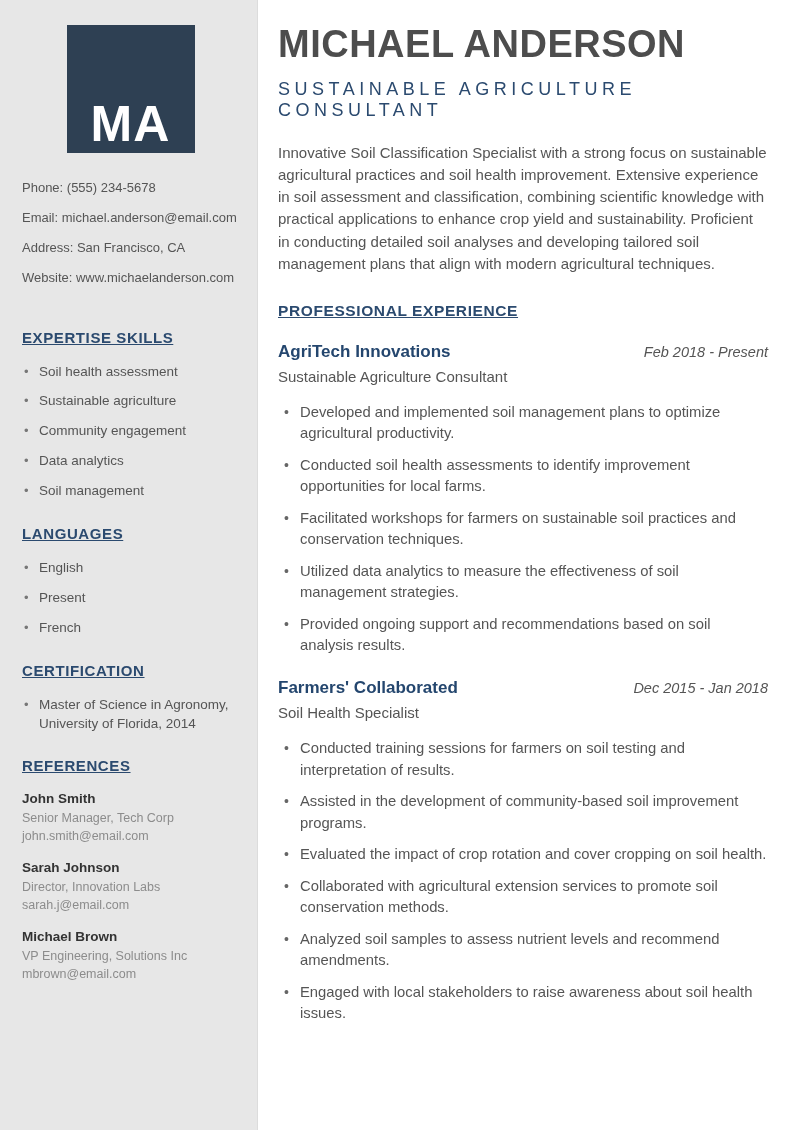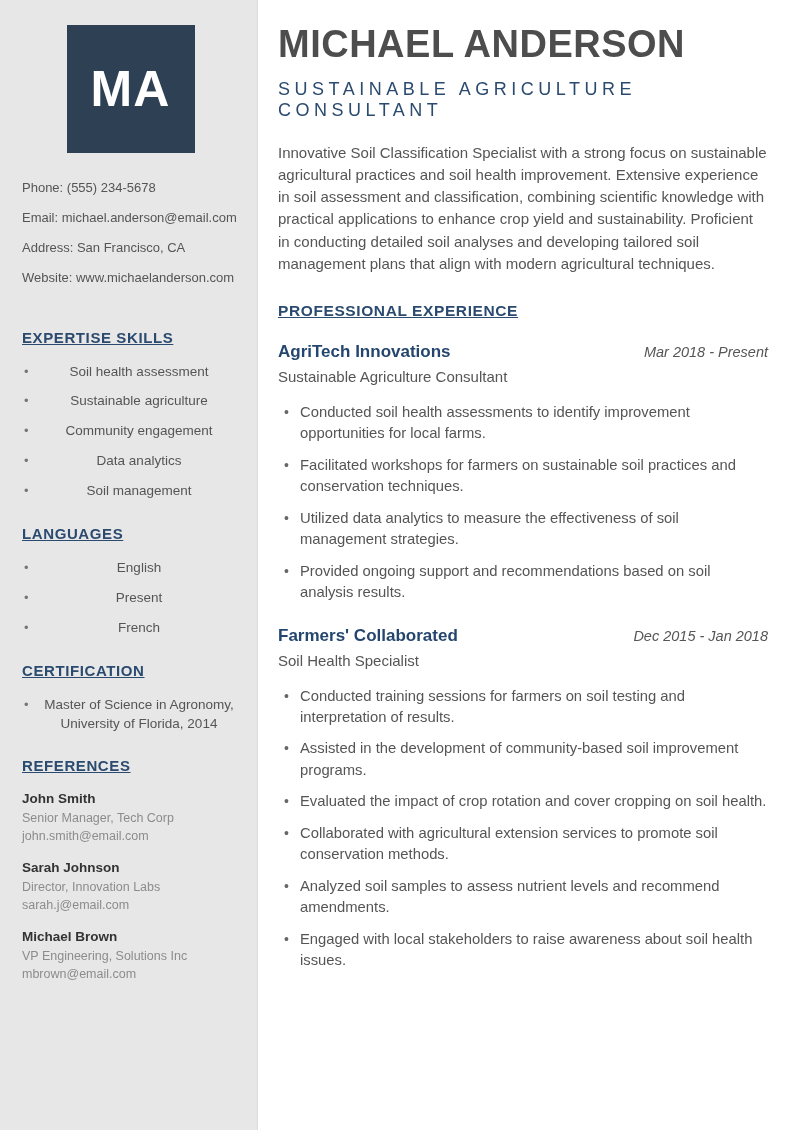--- a/index.html
+++ b/index.html
@@ -25,21 +25,21 @@
     border-right: 1px solid #dcdcdc;
     padding: 25px 18px 20px 22px;
   }
   .avatar {
     width: 128px;
     height: 128px;
     margin: 0 auto;
     background: #2e4053;
     color: #ffffff;
     display: flex;
-    align-items: center;
+    align-items: flex-end;
     justify-content: center;
     font-size: 50px;
     font-weight: bold;
     letter-spacing: 1px;
   }
   .contact { margin-top: 27px; font-size: 13px; color: #555555; }
   .contact .contact-line { margin-bottom: 13px; line-height: 1.3; }
 
   .side-section { margin-top: 24px; }
   .side-section.first { margin-top: 42px; }
@@ -50,21 +50,20 @@
     text-decoration: underline;
     letter-spacing: 0.6px;
     margin-bottom: 17px;
   }
   ul.side-list { list-style: none; font-size: 13.5px; color: #555555; }
   ul.side-list li {
     position: relative;
     padding-left: 17px;
     margin-bottom: 11px;
     line-height: 1.4;
-    text-align: center;
   }
   ul.side-list li::before {
     content: "•";
     position: absolute;
     left: 2px;
     top: 0;
     color: #777777;
     font-size: 13px;
   }
   .ref-item { margin-bottom: 15px; }
@@ -203,25 +202,26 @@
   <main class="main">
     <h1 class="name">MICHAEL ANDERSON</h1>
     <div class="job-title">SUSTAINABLE AGRICULTURE CONSULTANT</div>
     <p class="summary">Innovative Soil Classification Specialist with a strong focus on sustainable agricultural practices and soil health improvement. Extensive experience in soil assessment and classification, combining scientific knowledge with practical applications to enhance crop yield and sustainability. Proficient in conducting detailed soil analyses and developing tailored soil management plans that align with modern agricultural techniques.</p>
 
     <div class="main-heading">PROFESSIONAL EXPERIENCE</div>
 
     <div class="job">
       <div class="job-head">
         <span class="company">AgriTech Innovations</span>
-        <span class="dates">Mar 2018 - Present</span>
+        <span class="dates">Feb 2018 - Present</span>
       </div>
       <div class="role">Sustainable Agriculture Consultant</div>
       <ul class="bullets">
 
+      <li>Developed and implemented soil management plans to optimize agricultural productivity.</li>
           <li>Conducted soil health assessments to identify improvement opportunities for local farms.</li>
           <li>Facilitated workshops for farmers on sustainable soil practices and conservation techniques.</li>
           <li>Utilized data analytics to measure the effectiveness of soil management strategies.</li>
           <li>Provided ongoing support and recommendations based on soil analysis results.</li>
         </ul>
     </div>
 
     <div class="job">
       <div class="job-head">
         <span class="company">Farmers' Collaborated</span>

